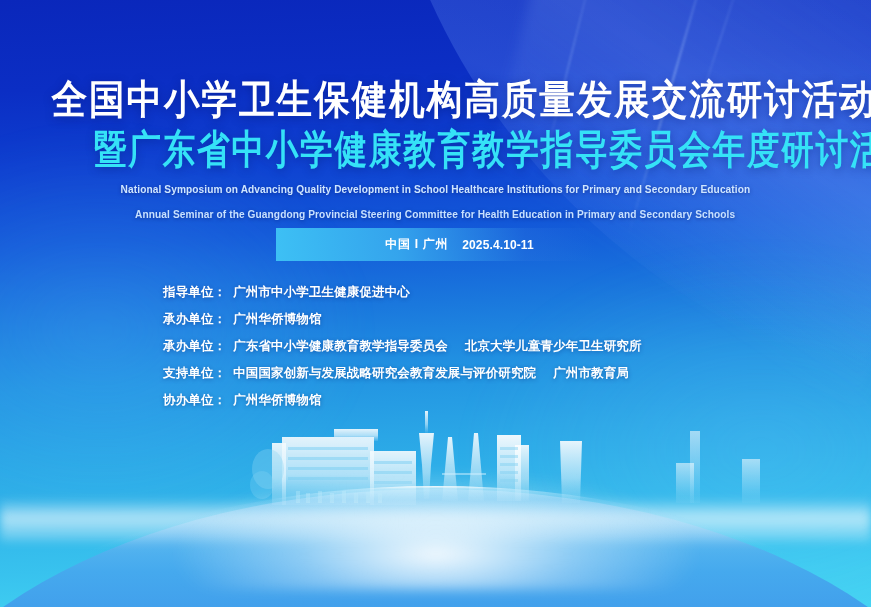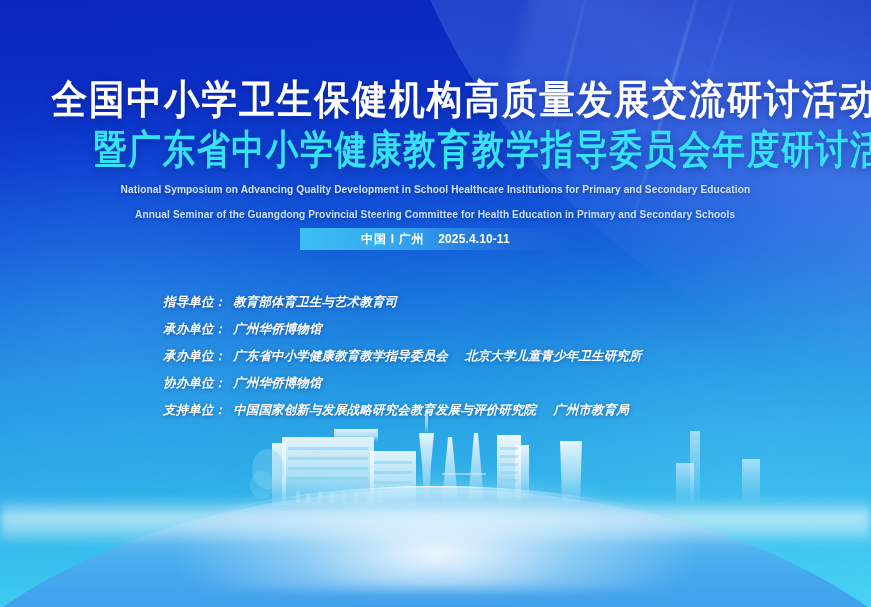--- a/index.html
+++ b/index.html
@@ -85,32 +85,33 @@
   .sub{
     margin-top:10px;color:#cfe6ff;font-weight:700;
     font-size:10.5px;line-height:15px;letter-spacing:.01em;white-space:nowrap;
     text-shadow:0 1px 4px rgba(0,25,110,.5);
   }
   .sub2{color:#c7e1ff;}
 
   
   .banner-wrap{position:absolute;left:0;right:0;top:228px;display:flex;justify-content:center;}
   .banner{
-    width:272px;height:22px;display:flex;align-items:center;justify-content:center;
+    width:272px;height:33px;display:flex;align-items:center;justify-content:center;
     background:linear-gradient(90deg,rgba(63,197,246,.95) 0%,rgba(58,176,240,.85) 38%,rgba(45,120,225,.28) 78%,rgba(40,100,215,0) 100%);
+    padding-left:48px;
   }
   .banner-inner{display:flex;align-items:center;gap:14px;color:#fff;font-weight:700;font-size:12px;letter-spacing:.02em;}
   .banner-loc{letter-spacing:.06em;}
   .banner-date{letter-spacing:.01em;text-align:right;}
 
   
   .orgs{position:absolute;left:163px;top:284px;}
-  .org-row{display:flex;align-items:flex-end;height:27px;white-space:nowrap;
+  .org-row{display:flex;align-items:flex-start;height:27px;white-space:nowrap;
     color:#ffffff;font-size:12.5px;font-weight:700;letter-spacing:.01em;
-    text-shadow:0 1px 4px rgba(0,35,120,.45);font-style:italic;}
+    text-shadow:0 1px 4px rgba(0,35,120,.45);}
   .org-label{margin-right:7px;}
   .org-vals{display:flex;gap:17px;}
 </style>
 </head>
 <body>
 
 <div id="poster">
 
   <div class="bg-layer">
     <div class="glow-left"></div>
@@ -225,44 +226,44 @@
         <span class="banner-loc">中国 I 广州</span>
         <span class="banner-date">2025.4.10-11</span>
       </div>
     </div>
   </div>
 
   <div class="orgs">
       <div class="org-row">
         <span class="org-label">指导单位：</span>
         <span class="org-vals">
-          <span>教育部体育卫生与艺术教育司</span>
+          <span>广州市中小学卫生健康促进中心</span>
         </span>
       </div>
       <div class="org-row">
         <span class="org-label">承办单位：</span>
         <span class="org-vals">
           <span>广州华侨博物馆</span>
         </span>
       </div>
       <div class="org-row">
         <span class="org-label">承办单位：</span>
         <span class="org-vals">
           <span>广东省中小学健康教育教学指导委员会</span>
           <span>北京大学儿童青少年卫生研究所</span>
         </span>
       </div>
       <div class="org-row">
-        <span class="org-label">协办单位：</span>
-        <span class="org-vals">
-          <span>广州华侨博物馆</span>
-        </span>
-      </div>
-      <div class="org-row">
         <span class="org-label">支持单位：</span>
         <span class="org-vals">
           <span>中国国家创新与发展战略研究会教育发展与评价研究院</span>
           <span>广州市教育局</span>
         </span>
       </div>
+      <div class="org-row">
+        <span class="org-label">协办单位：</span>
+        <span class="org-vals">
+          <span>广州华侨博物馆</span>
+        </span>
+      </div>
     </div>
 
 </div>
 
 </body></html>

